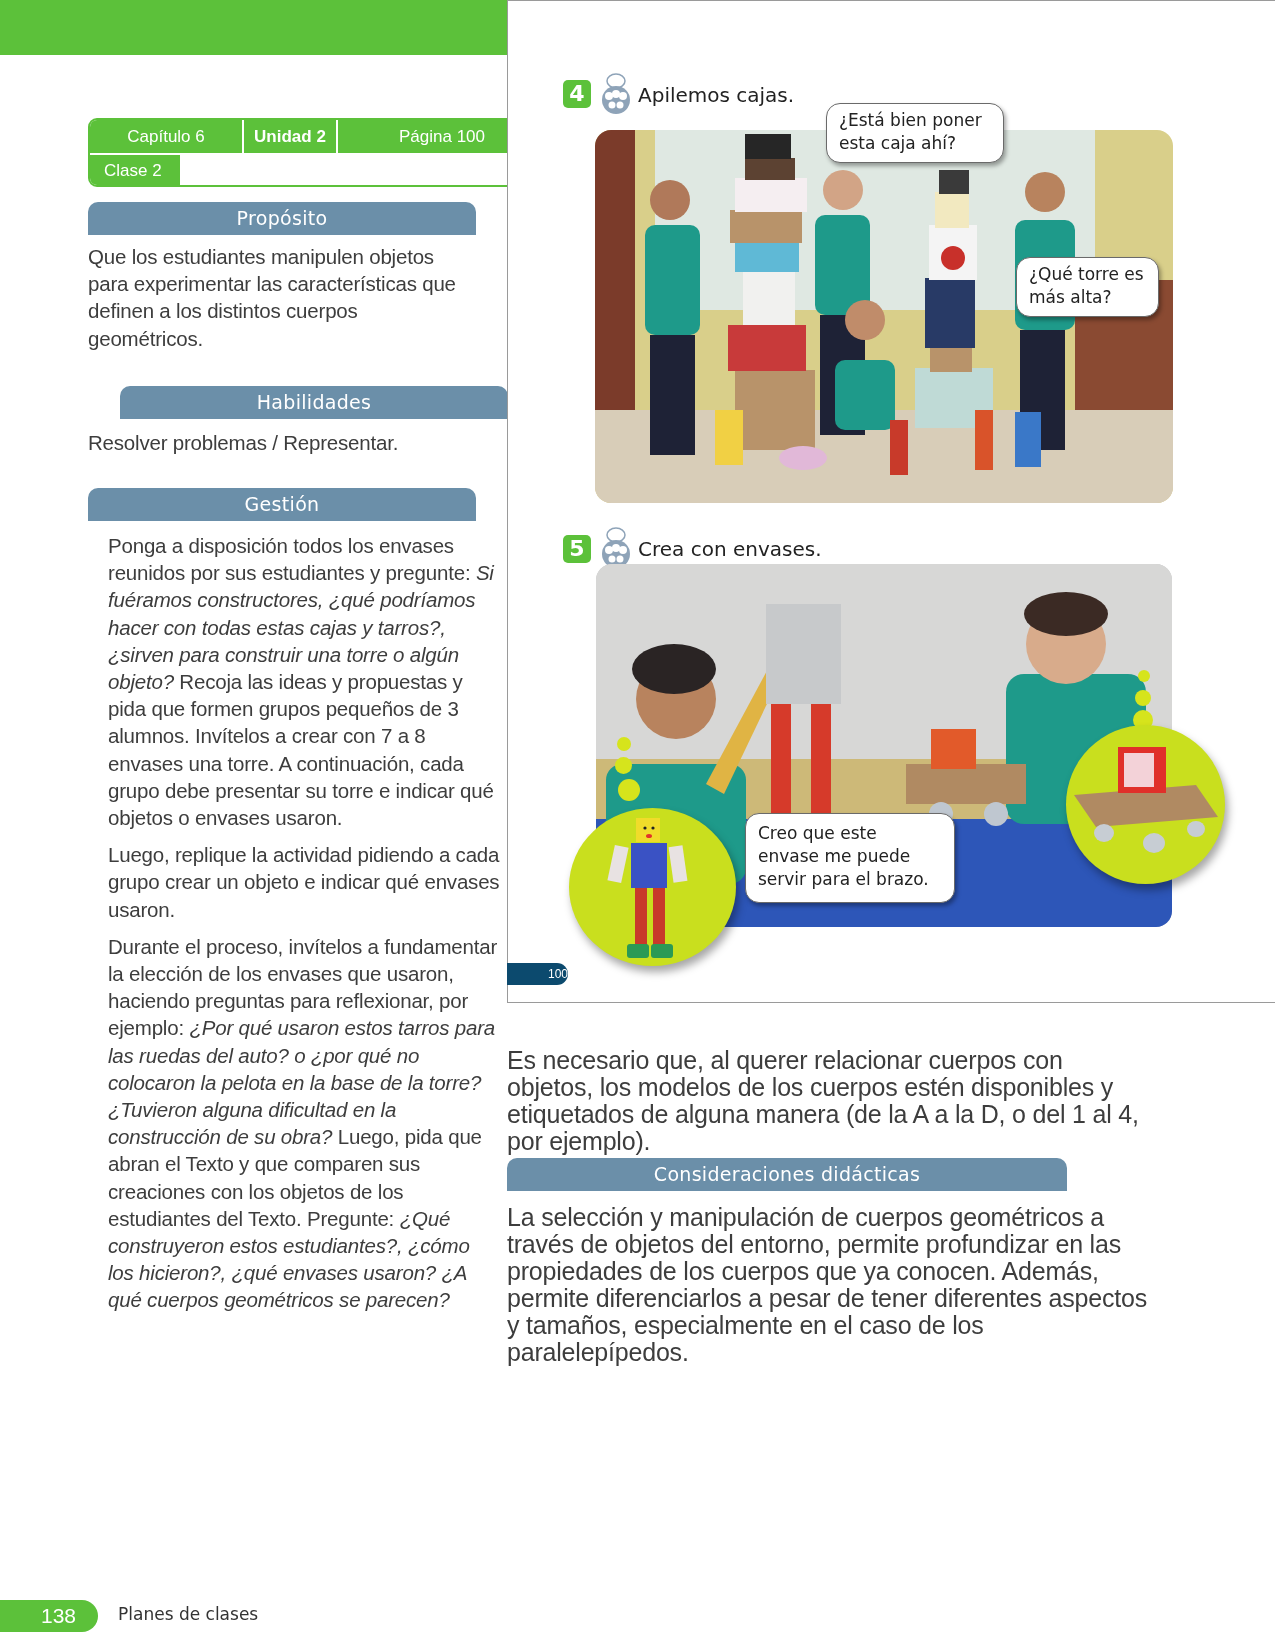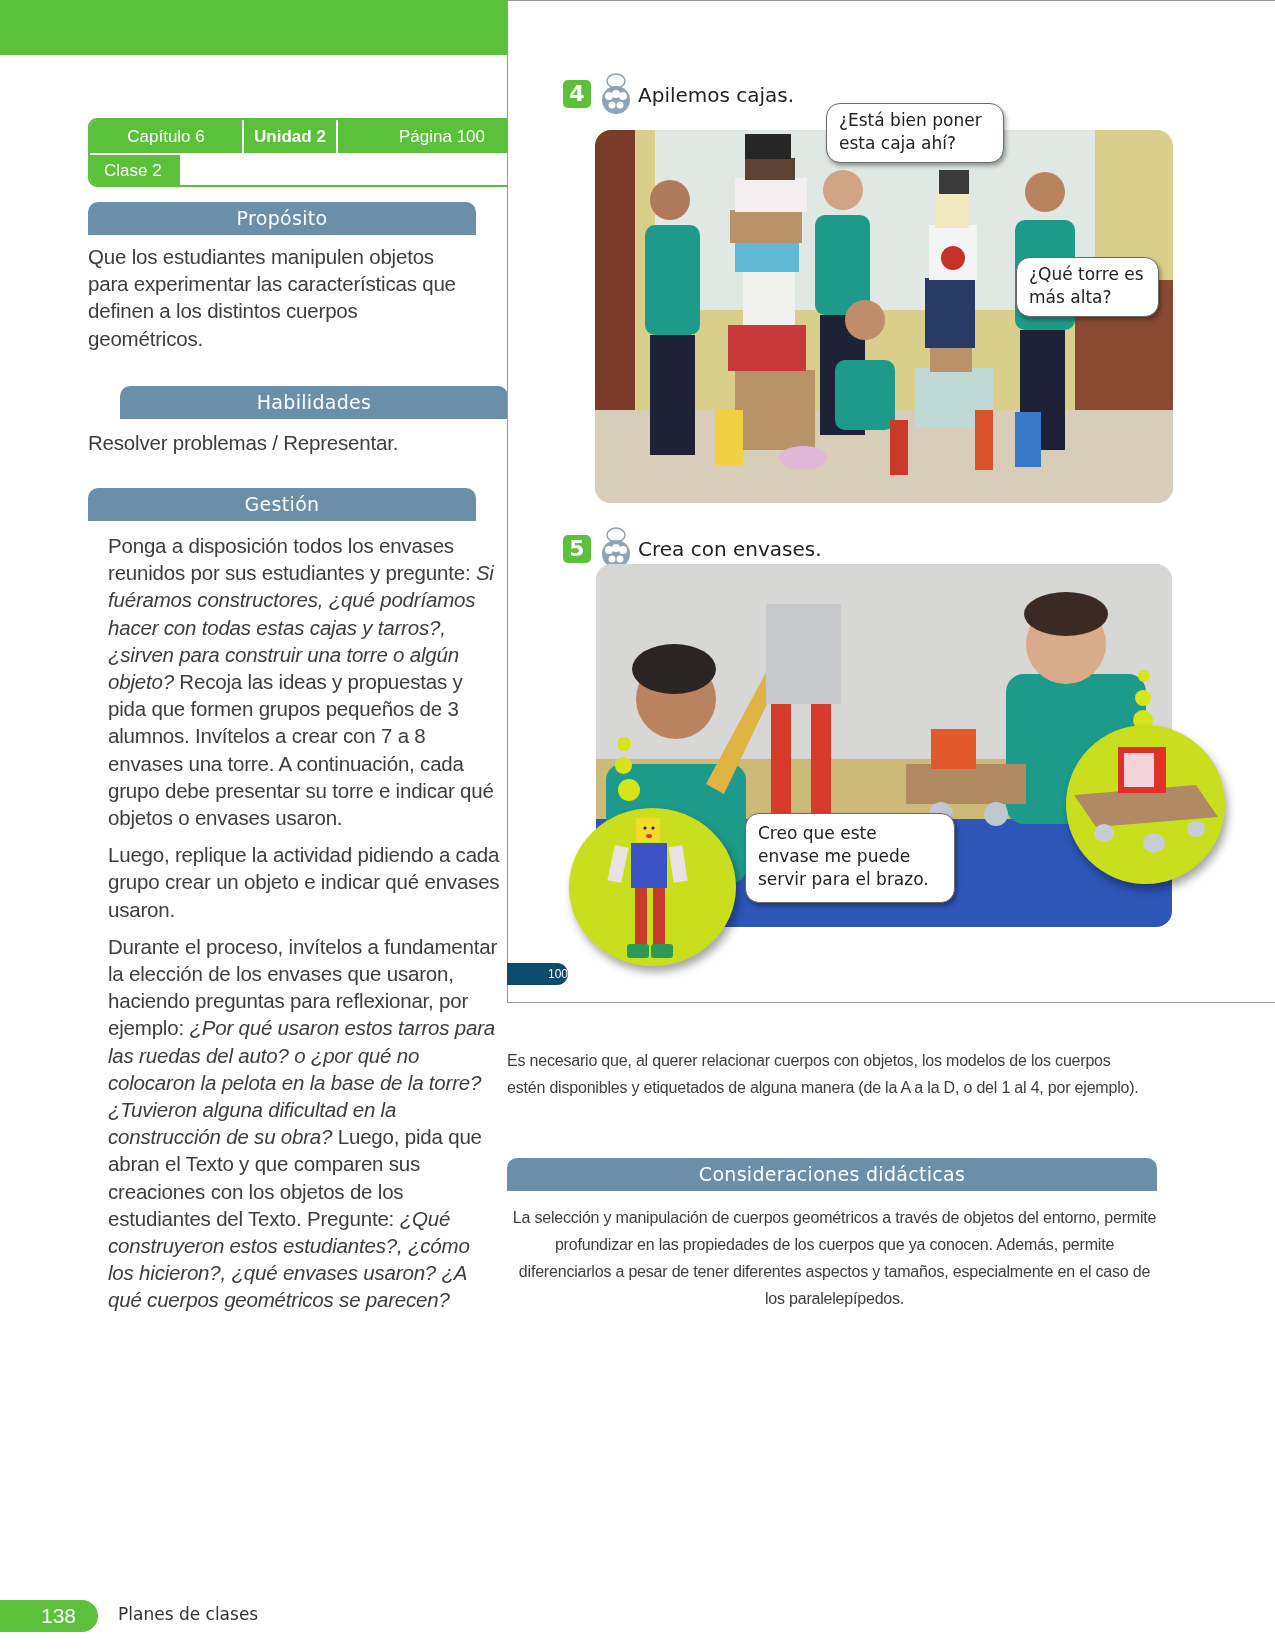--- a/index.html
+++ b/index.html
@@ -31,21 +31,21 @@
            border-bottom:1px solid #9a9a9a; box-sizing:border-box; background:#fff; }
   .badge-num { width:28px; height:28px; background:#5cc13a; color:#fff; border-radius:5px; font-weight:bold;
                font-size:22px; line-height:28px; text-align:center; font-family:"DejaVu Sans", sans-serif; }
   .act-title { font-family:"DejaVu Sans", sans-serif; font-size:20px; color:#222; }
   .photo { border-radius:16px; overflow:hidden; }
   .bubble { background:#fff; border:1.5px solid #6a6a6a; border-radius:14px; box-shadow:2px 3px 4px rgba(0,0,0,0.35);
             font-family:"DejaVu Sans", sans-serif; font-size:17px; line-height:23px; color:#222; padding:5px 12px; box-sizing:border-box; }
   .circle { border-radius:50%; background:#c9df1e; box-shadow:3px 6px 8px rgba(0,0,0,0.35); }
   .pagebadge { background:#0c4a6e; color:#fff; font-size:12px; text-align:right; border-radius:0 12px 12px 0; }
 
-  .body-r { font-size:16px; line-height:27px; color:#3d3d3d; letter-spacing:-0.2px; }
+  .body-r { font-size:25px; line-height:27px; color:#3d3d3d; letter-spacing:-0.2px; }
 
   .footer-badge { left:0; top:1600px; width:98px; height:32px; background:#5cc13a; border-radius:0 16px 16px 0;
                   color:#fff; font-size:21px; line-height:32px; text-align:right; padding-right:22px; box-sizing:border-box; }
   .footer-label { left:118px; top:1604px; font-family:"DejaVu Sans", sans-serif; font-size:17px; color:#333; }
 </style>
 </head>
 <body>
 
 <div class="abs topbar"></div>
 
@@ -210,17 +210,17 @@
     <ellipse cx="38" cy="108" rx="10" ry="9" fill="#c7cdd3"></ellipse>
     <ellipse cx="88" cy="118" rx="11" ry="10" fill="#c7cdd3"></ellipse>
     <ellipse cx="130" cy="104" rx="9" ry="8" fill="#c7cdd3"></ellipse>
   </svg>
 </div>
 
 <div class="abs pagebadge" style="left:507px; top:963px; width:61px; height:22px; line-height:22px;">100</div>
 
 <div class="abs body-r" style="left:507px; top:1047px; width:640px;">Es necesario que, al querer relacionar cuerpos con objetos, los modelos de los cuerpos estén disponibles y etiquetados de alguna manera (de la A a la D, o del 1 al 4, por ejemplo).</div>
 
-<div class="abs sec-h" style="left:507px; top:1158px; width:650px;">Consideraciones didácticas</div>
-<div class="abs body-r" style="left:507px; top:1204px; width:655px;text-align:center;">La selección y manipulación de cuerpos geométricos a través de objetos del entorno, permite profundizar en las propiedades de los cuerpos que ya conocen. Además, permite diferenciarlos a pesar de tener diferentes aspectos y tamaños, especialmente en el caso de los paralelepípedos.</div>
+<div class="abs sec-h" style="left:507px; top:1158px; width:560px;">Consideraciones didácticas</div>
+<div class="abs body-r" style="left:507px; top:1204px; width:655px;">La selección y manipulación de cuerpos geométricos a través de objetos del entorno, permite profundizar en las propiedades de los cuerpos que ya conocen. Además, permite diferenciarlos a pesar de tener diferentes aspectos y tamaños, especialmente en el caso de los paralelepípedos.</div>
 
 <div class="abs footer-badge">138</div>
 <div class="abs footer-label">Planes de clases</div>
 
 </body></html>

